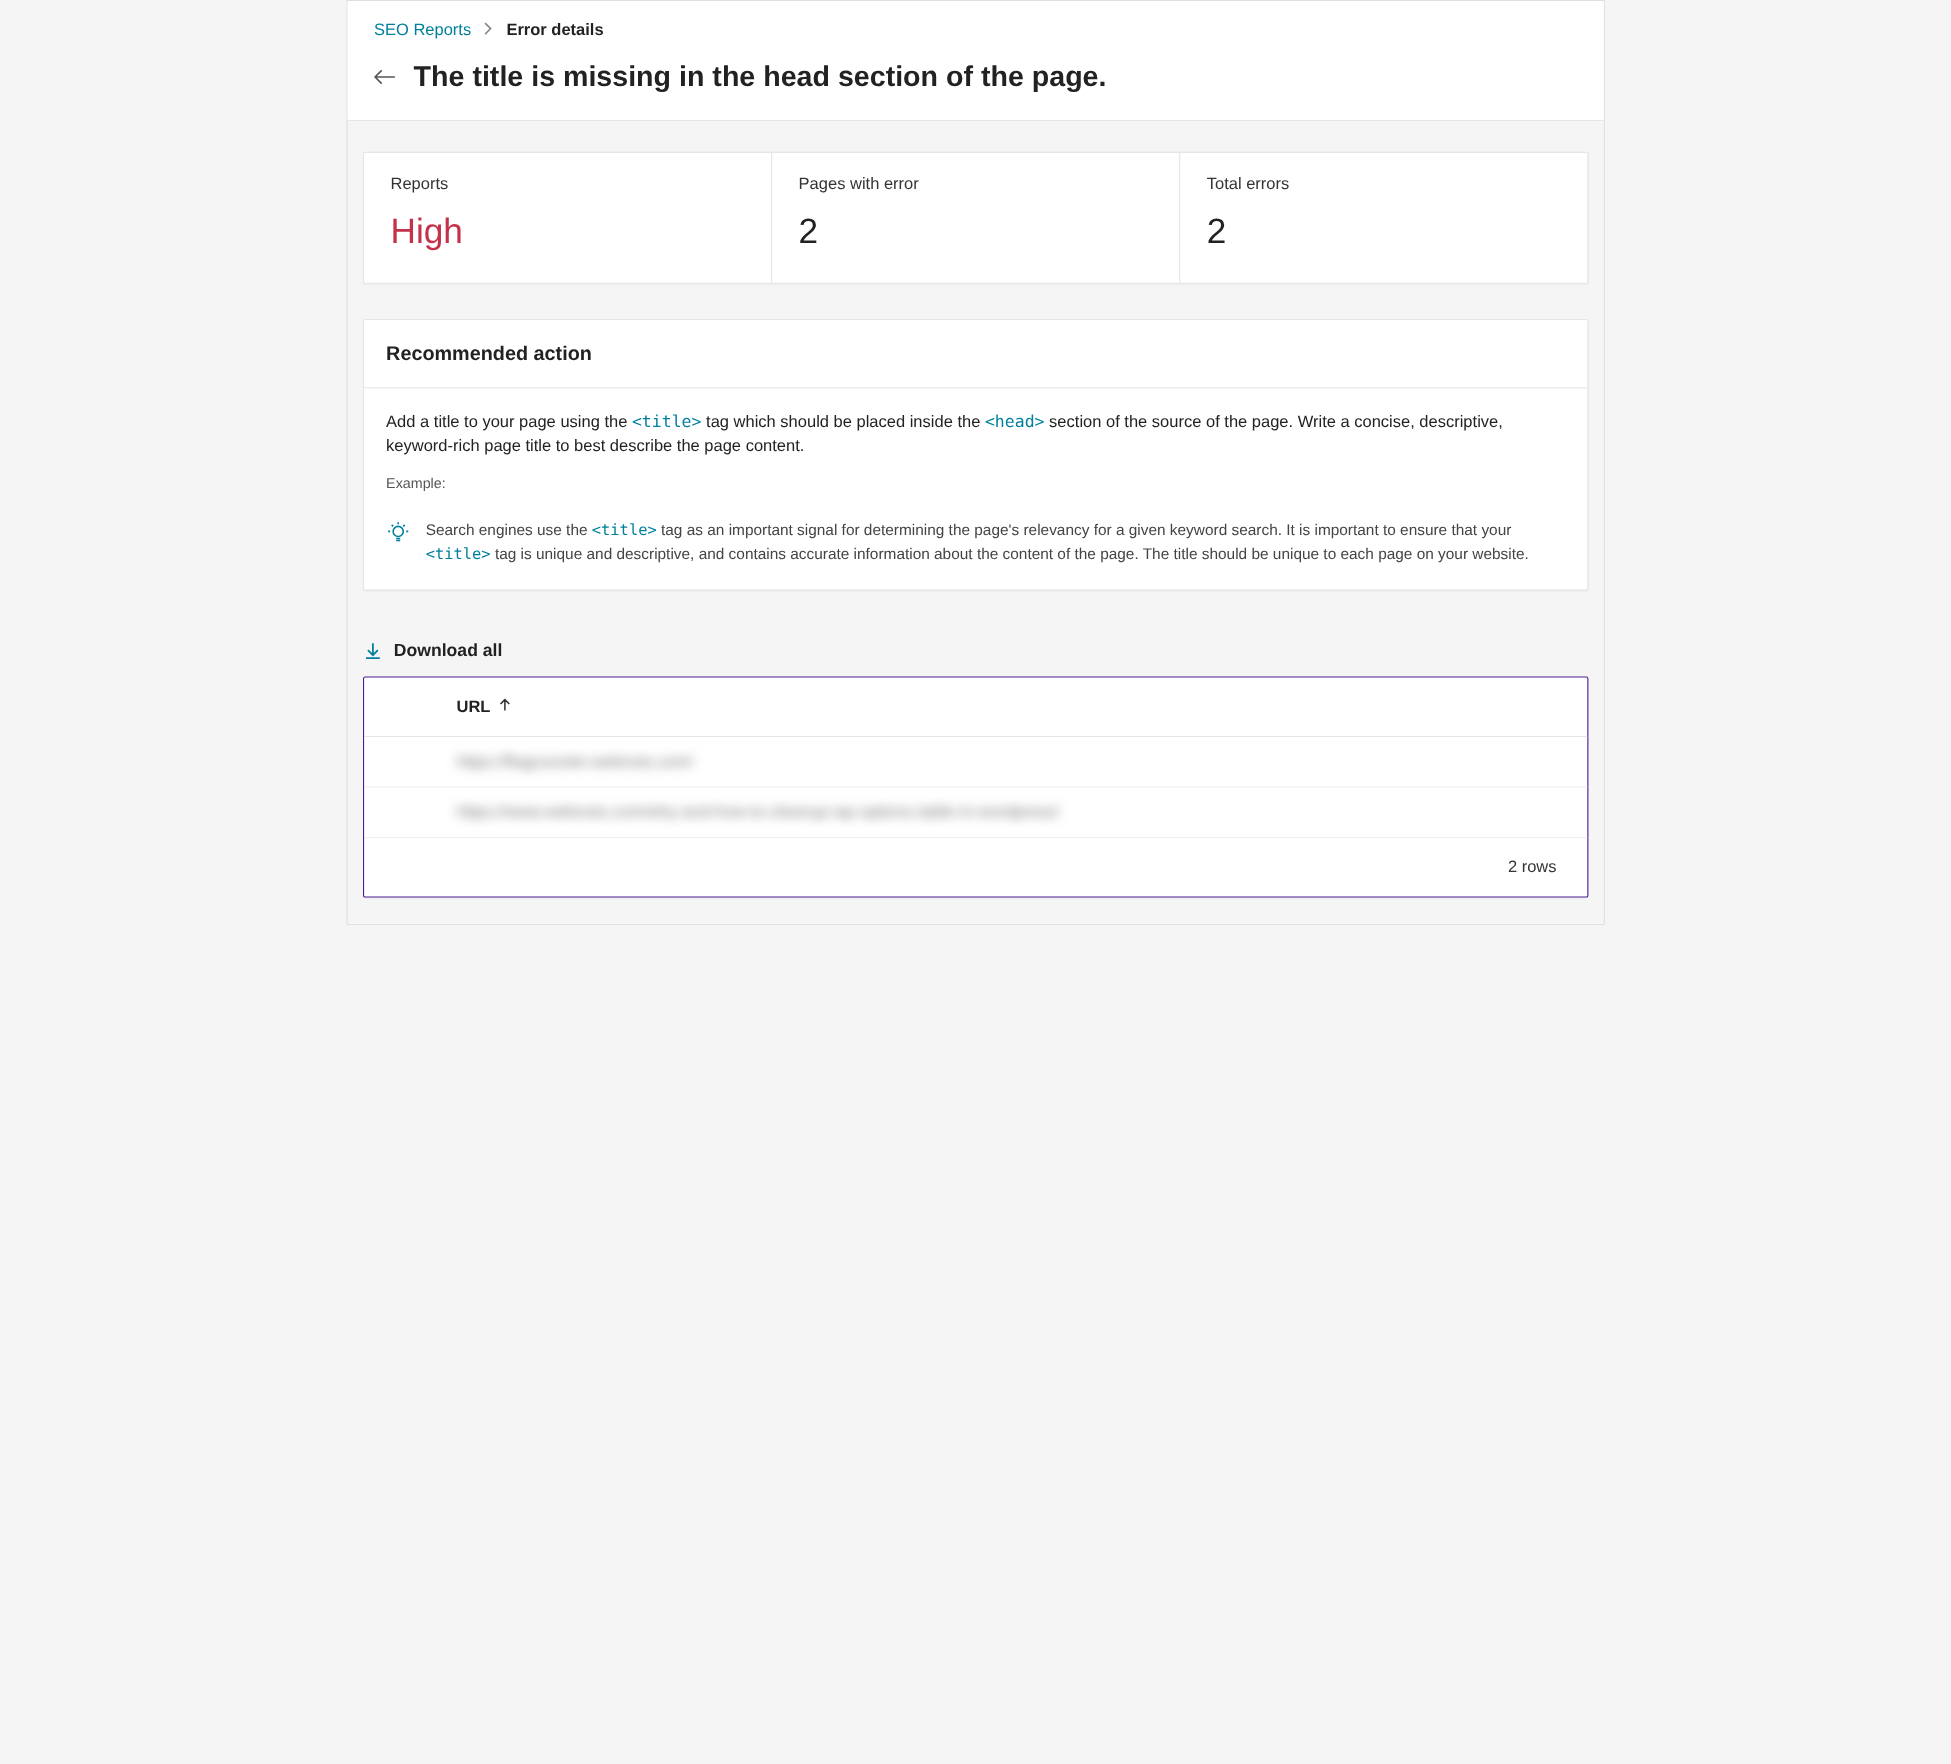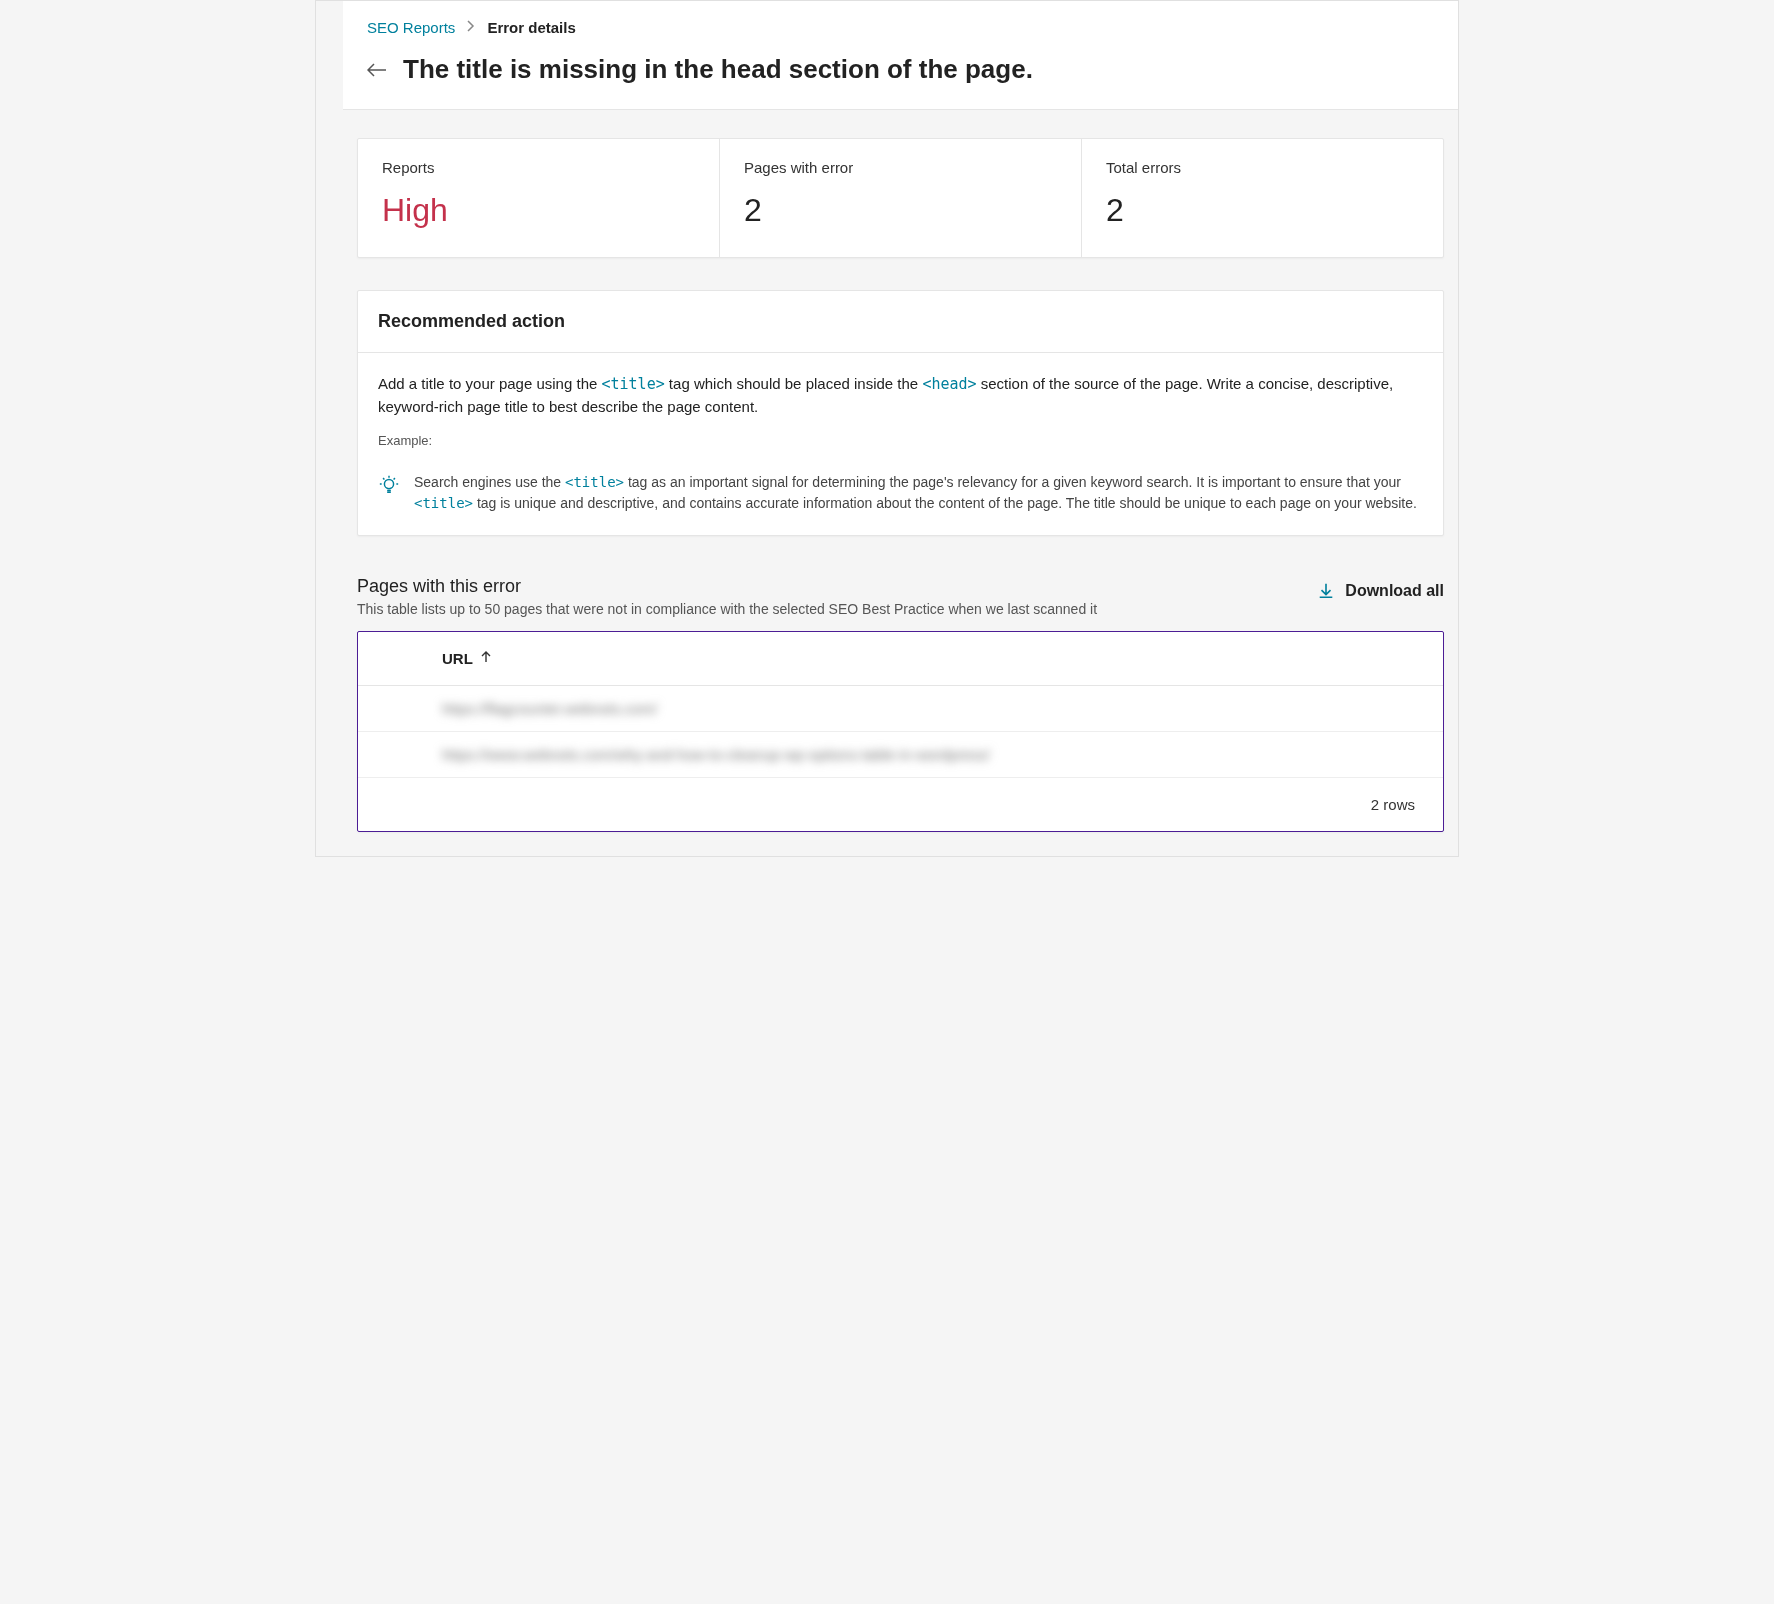--- a/index.html
+++ b/index.html
@@ -7,21 +7,20 @@
     font-family: "Segoe UI", -apple-system, BlinkMacSystemFont, sans-serif;
     background: #f5f5f5;
     color: #222;
     font-size: 14px;
   }
   .app {
     width: 1144px;
     margin: 0 auto;
     border: 1px solid #e0e0e0;
     background: #f5f5f5;
-    padding-left: 27px;
   }
   .header {
     background: #fff;
     padding: 18px 24px 24px 24px;
     border-bottom: 1px solid #e5e5e5;
   }
   .breadcrumb {
     display: flex;
     align-items: center;
     gap: 12px;
@@ -212,24 +211,20 @@
           </span>
           <p>
             <span>Search engines use the </span><span class="tag-inline">&lt;title&gt;</span><span> tag as an important signal for determining the page's relevancy for a given keyword search. It is important to ensure that your </span><span class="tag-inline">&lt;title&gt;</span><span> tag is unique and descriptive, and contains accurate information about the content of the page. The title should be unique to each page on your website.</span>
           </p>
         </div>
       </div>
     </div>
 
     <div class="list-section">
       <div class="list-header-row">
-        <div>
-          <div class="list-title">Pages with this error</div>
-          <div class="list-sub">This table lists up to 50 pages that were not in compliance with the selected SEO Best Practice when we last scanned it</div>
-        </div>
         <div class="download-all">
           <svg width="18" height="18" viewBox="0 0 20 20" fill="none" stroke="currentColor" stroke-width="1.8">
             <path d="M10 2 V13 M5 9 L10 14 L15 9 M3 17 H17"></path>
           </svg>
           <span>Download all</span>
         </div>
       </div>
 
       <div class="table">
         <div class="thead">

